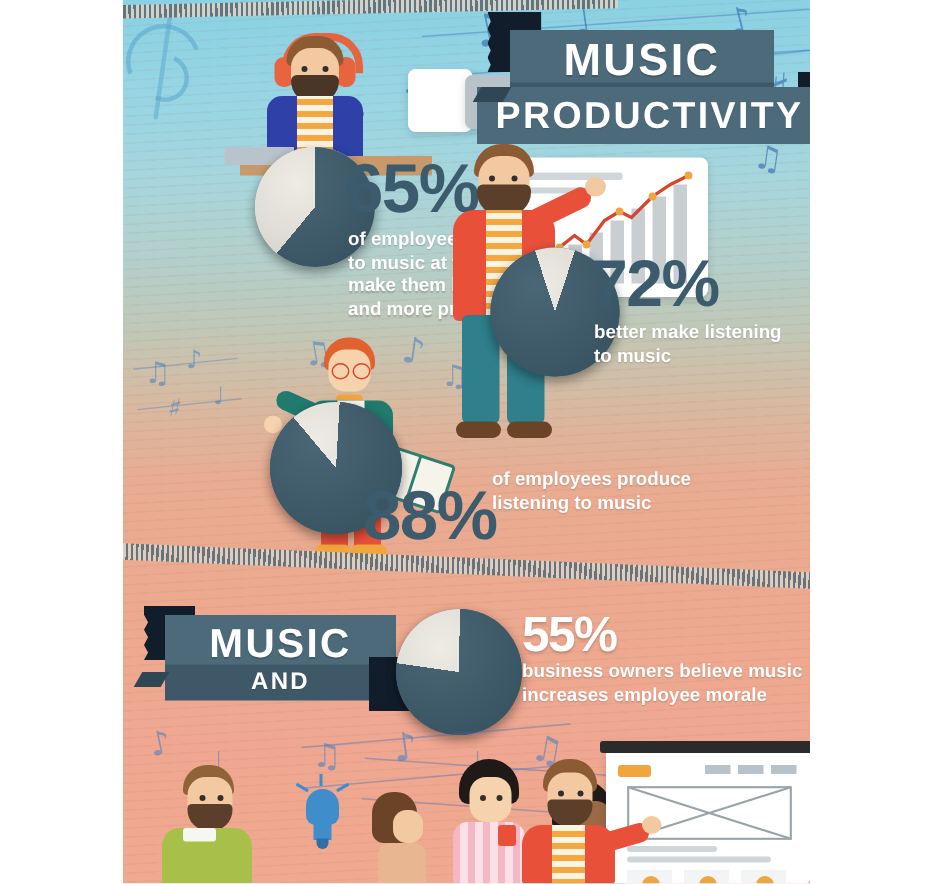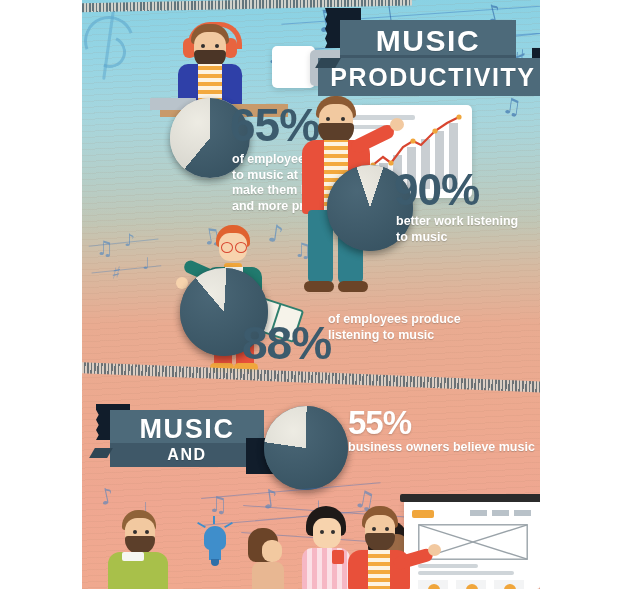--- a/index.html
+++ b/index.html
@@ -247,24 +247,24 @@
       <div class="sh" style="position:absolute;left:46px;top:185px;width:30px;height:11px;background:#6b4428;border-radius:6px;"></div>
     </div>
 
     <div class="pie" style="left:245px;top:165px;width:86px;height:86px;">
       <div class="base"></div>
       <div class="wedge" style="background:conic-gradient(from -18deg,#eceae1 0% 10%,#3b5a6b 10% 100%);
                   box-shadow:0 3px 8px rgba(0,0,0,.22);"></div>
       <div class="shadow"></div>
     </div>
 
-    <div class="pct" style="left:312px;top:170px;font-size:44px;">90%</div>
+    <div class="pct" style="left:312px;top:170px;font-size:44px;">72%</div>
 
     <div class="blurb" style="left:314px;top:214px;width:200px;font-size:12.5px;">
-      <div>better work listening</div>
+      <div>better make listening</div>
       <div>to music</div>
     </div>
 
     <div class="staff" style="left:8px;top:242px;width:70px;transform:rotate(-6deg);border-color:rgba(60,120,190,.35);"></div>
     <div class="note" style="left:14px;top:238px;font-size:20px;">♫</div>
     <div class="note" style="left:42px;top:232px;font-size:17px;">♪</div>
     <div class="note" style="left:120px;top:226px;font-size:22px;transform:rotate(-10deg);">♫</div>
     <div class="note" style="left:152px;top:236px;font-size:18px;">♩</div>
     <div class="note" style="left:186px;top:222px;font-size:24px;transform:rotate(8deg);">♪</div>
     <div class="note" style="left:212px;top:240px;font-size:20px;">♫</div>
@@ -333,20 +333,21 @@
       <div class="base"></div>
       <div class="wedge" style="background:conic-gradient(from -82deg,#eceae1 0% 23%,#3b5a6b 23% 100%);
                   box-shadow:0 3px 8px rgba(0,0,0,.22);"></div>
       <div class="shadow"></div>
     </div>
 
     <div class="pct light" style="left:266px;top:408px;font-size:33px;color:#ffffff;text-shadow:0 1px 2px rgba(80,60,50,.3);">55%</div>
 
     <div class="blurb" style="left:266px;top:440px;width:210px;font-size:12.5px;">
       <div>business owners believe music</div>
+      <div>increases employee morale</div>
     </div>
 
     <div class="staff" style="left:120px;top:490px;width:180px;transform:rotate(-5deg);border-color:rgba(60,110,190,.4);"></div>
     <div class="staff" style="left:160px;top:512px;width:200px;transform:rotate(4deg);border-color:rgba(60,110,190,.4);"></div>
     <div class="note" style="left:126px;top:494px;font-size:22px;">♫</div>
     <div class="note" style="left:180px;top:486px;font-size:26px;transform:rotate(-8deg);">♪</div>
     <div class="note" style="left:230px;top:498px;font-size:20px;">♩</div>
     <div class="note" style="left:272px;top:488px;font-size:24px;transform:rotate(10deg);">♫</div>
     <div class="note" style="left:322px;top:502px;font-size:20px;">♯</div>
     <div class="note" style="left:18px;top:486px;font-size:22px;transform:rotate(-12deg);">♪</div>

